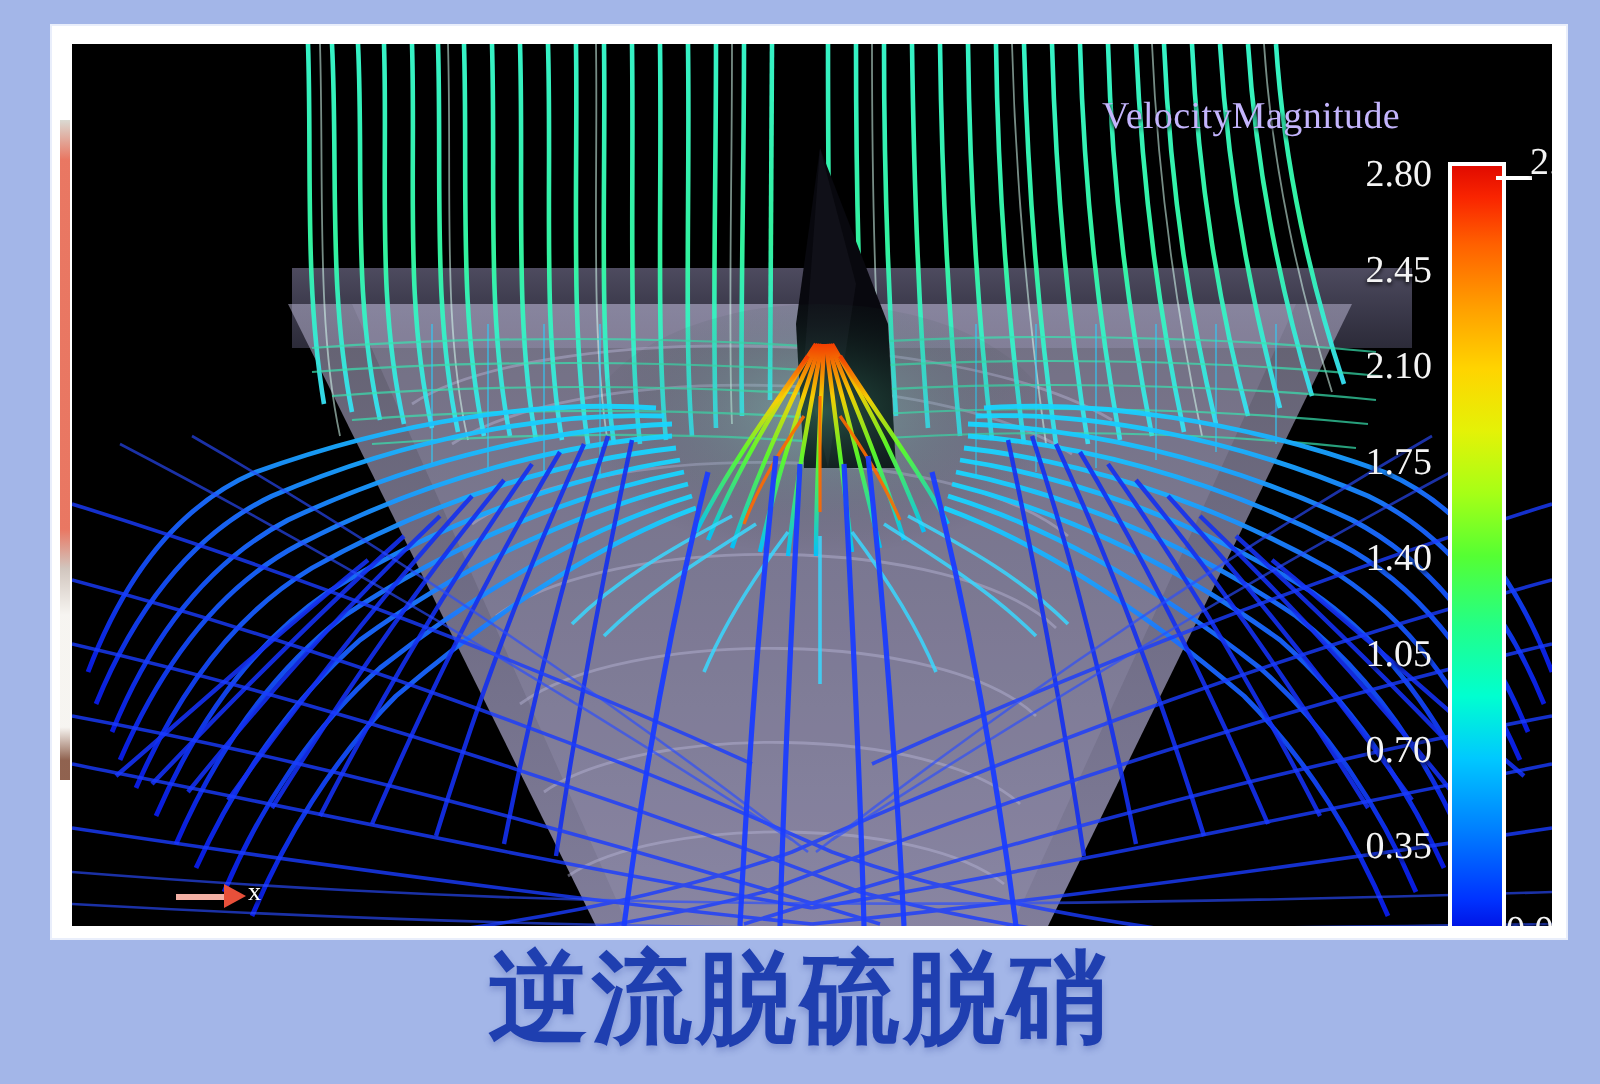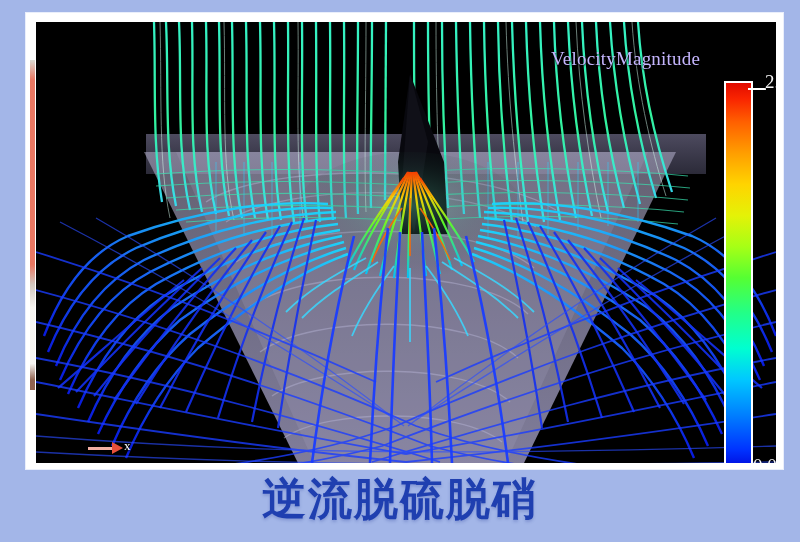--- a/index.html
+++ b/index.html
@@ -85,21 +85,21 @@
     position:absolute;left:36px;top:1px;color:#ffffff;font-size:13px;
     font-family:"Liberation Serif",serif;text-shadow:0 1px 2px #000;
   }
 
   
   .caption{
     position:absolute;left:0;top:470px;width:800px;height:58px;
     display:flex;align-items:center;justify-content:center;
     color:#1f3fb0;
     font-family:Liberation Sans, sans-serif;
-    font-weight:bold;font-size:44px;letter-spacing:2px;
+    font-weight:bold;font-size:50px;letter-spacing:2px;
     text-shadow:0 2px 3px rgba(40,60,150,.25);
   }
 </style>
 </head>
 <body>
 
 <div id="stage">
 
   <div class="page-bg"></div>
 
@@ -354,20 +354,31 @@
     <div class="axis-widget">
       <div class="axis-arrow"></div>
       <div class="axis-head"></div>
       <div class="axis-label">x</div>
     </div>
 
     <div class="legend-title">VelocityMagnitude</div>
 
     <div class="cbar"></div>
 
+    <div class="cbar-ticks">
+      <div class="t" style="top:5px">2.80</div>
+      <div class="t" style="top:53px">2.45</div>
+      <div class="t" style="top:101px">2.10</div>
+      <div class="t" style="top:149px">1.75</div>
+      <div class="t" style="top:197px">1.40</div>
+      <div class="t" style="top:245px">1.05</div>
+      <div class="t" style="top:293px">0.70</div>
+      <div class="t" style="top:341px">0.35</div>
+      <div class="t" style="top:389px">0.00</div>
+    </div>
 
     <div class="tickline max"></div>
     <div class="anno anno-max">2.74</div>
 
     <div class="anno anno-min">0.00</div>
   </div>
 
   <div class="edge-strip"></div>
 
   <div class="caption">逆流脱硫脱硝</div>

